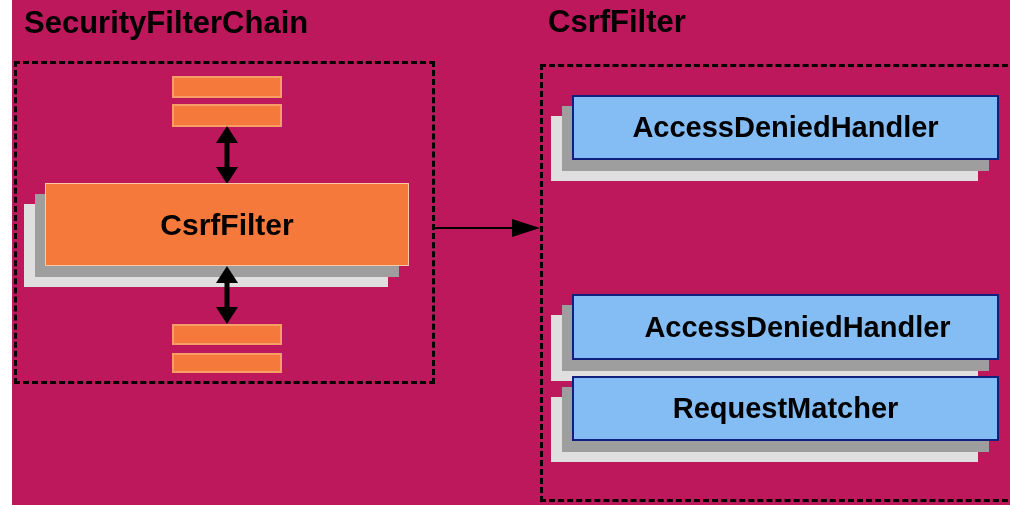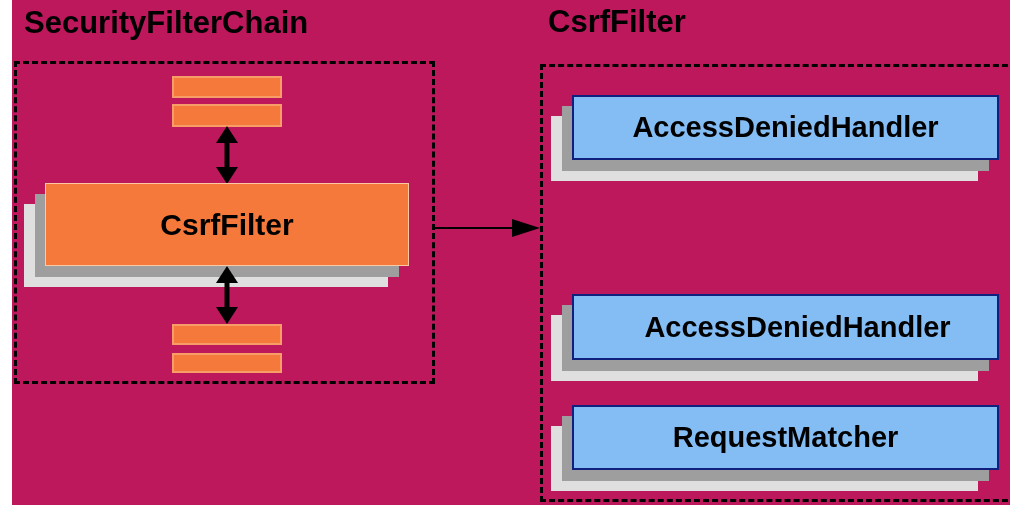--- a/index.html
+++ b/index.html
@@ -109,17 +109,17 @@
 
   <div class="component-node" style="top:95px; height:65px;">
     <span class="label">AccessDeniedHandler</span>
   </div>
 
 
   <div class="component-node" style="top:294px; height:66px;padding-left:24px;">
     <span class="label">AccessDeniedHandler</span>
   </div>
 
-  <div class="component-node" style="top:405px; height:65px;">
+  <div class="component-node" style="top:376px; height:65px;">
     <span class="label">RequestMatcher</span>
   </div>
 
 </div>
 
 </body></html>

